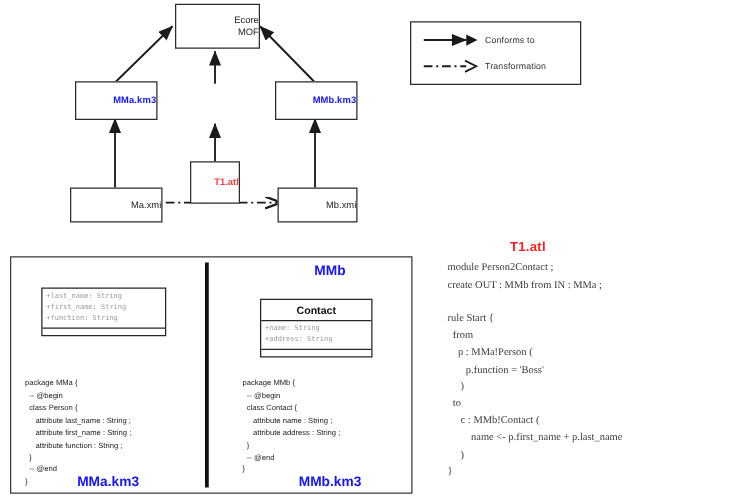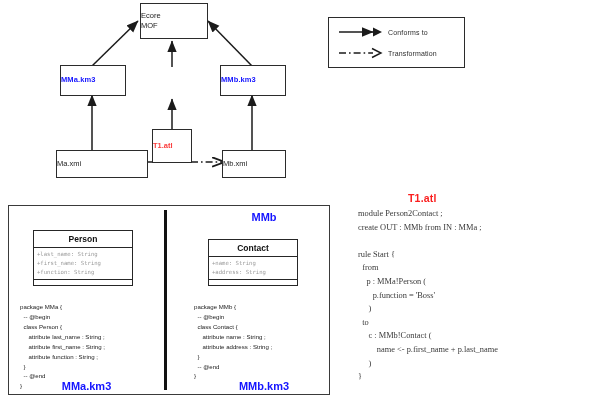--- a/index.html
+++ b/index.html
@@ -16,21 +16,21 @@
   .page { position: absolute; left: 0; top: 0; width: 600px; height: 403px; }
 
   
   .node {
     position: absolute;
     box-sizing: border-box;
     border: 1.6px solid #2b2b2b;
     background: #ffffff;
     display: flex;
     flex-direction: column;
-    align-items: flex-start;
+    align-items: flex-end;
     justify-content: center;
     font-size: 7.5px;
     line-height: 1.35;
     text-align: center;
     color: #222;
     z-index: 3;
   }
   .node span { display: block; }
   .node.blue { color: #1414ff; font-weight: 600; letter-spacing: .1px; }
   .node.red  { color: #fa3c3c; font-weight: 700; }
@@ -175,21 +175,21 @@
 
   <div class="node blue" style="left:60px; top:65px; width:66px; height:31px;">
     <span>MMa.km3</span>
   </div>
 
 
   <div class="node blue" style="left:220px; top:65px; width:66px; height:31px;">
     <span>MMb.km3</span>
   </div>
 
-  <div class="node" style="left:56px; top:150px; width:92px; height:28px;">
+  <div class="node" style="left:56px; top:150px; width:74px; height:28px;">
     <span>Ma.xmi</span>
   </div>
 
   <div class="node red" style="left:152px; top:129px; width:40px; height:34px; z-index:4;">
     <span>T1.atl</span>
   </div>
 
   <div class="node" style="left:222px; top:150px; width:64px; height:28px;">
     <span>Mb.xmi</span>
   </div>
@@ -210,21 +210,20 @@
       <span class="legend-label">Transformation</span>
     </div>
   </div>
 
   <div class="panel">
     <div class="panel-divider"></div>
 
     <div class="half left">
 
       <div class="umlbox" style="left:24px; top:24px; width:100px;">
-        <div class="uml-name">Person</div>
         <div class="uml-attrs">
           <div>+last_name: String</div>
           <div>+first_name: String</div>
           <div>+function: String</div>
         </div>
         <div class="uml-ops"></div>
       </div>
 
       <div class="code" style="left:11px; top:96px;">package MMa {
   -- @begin

